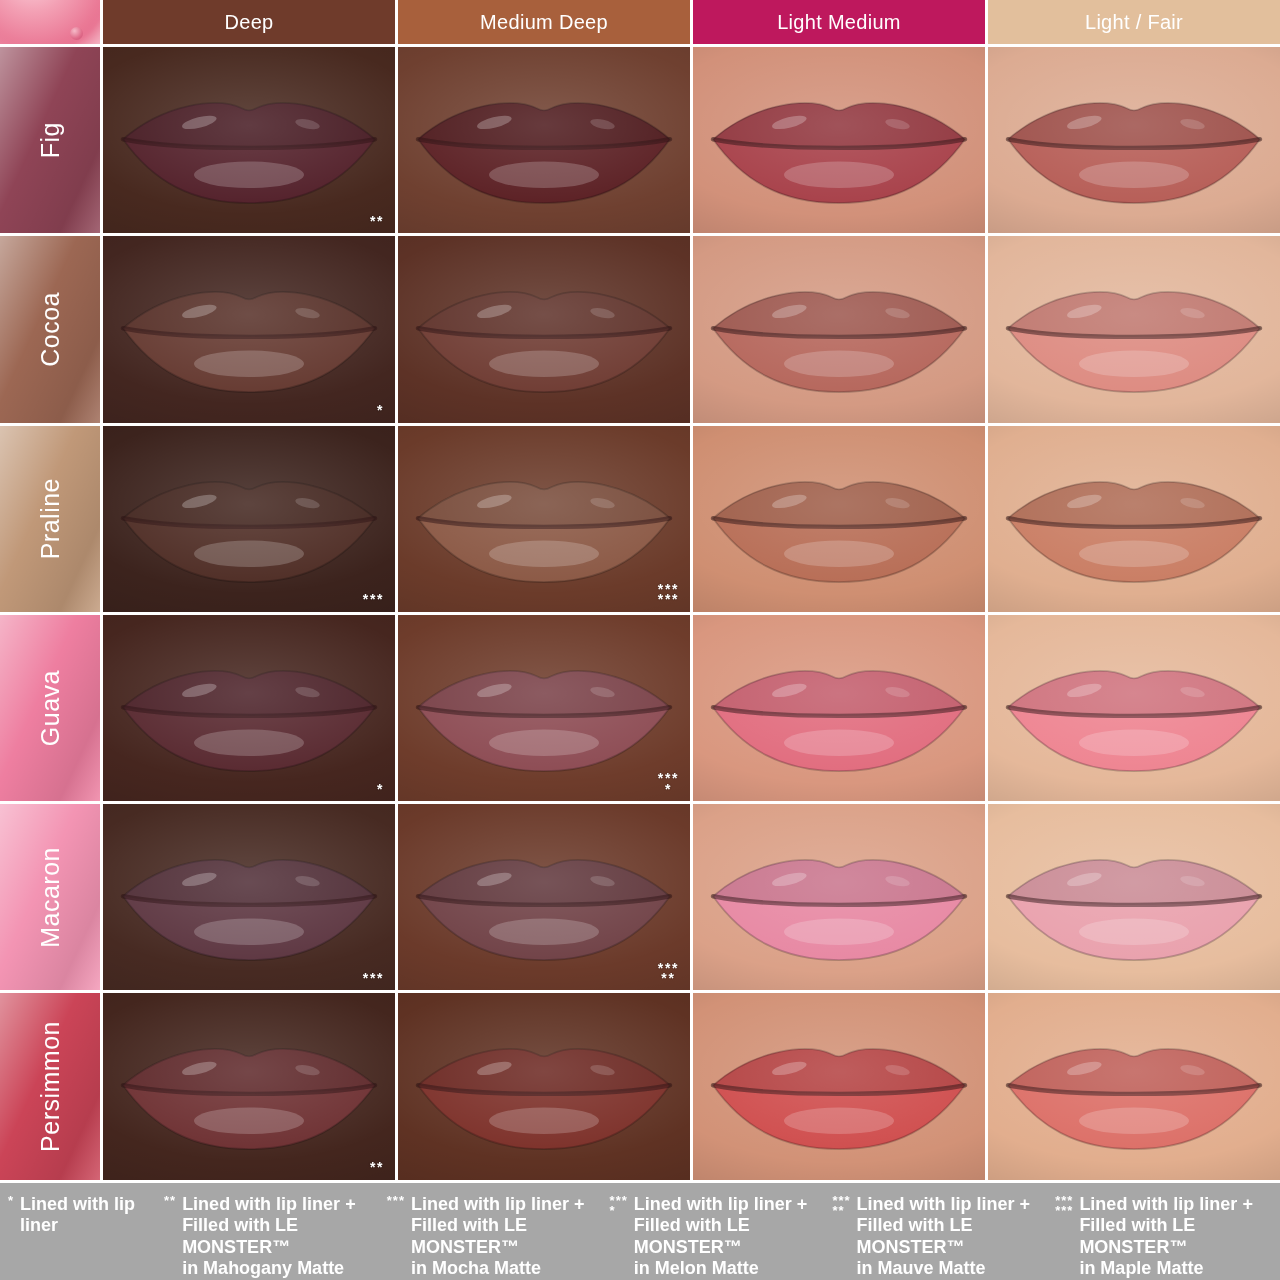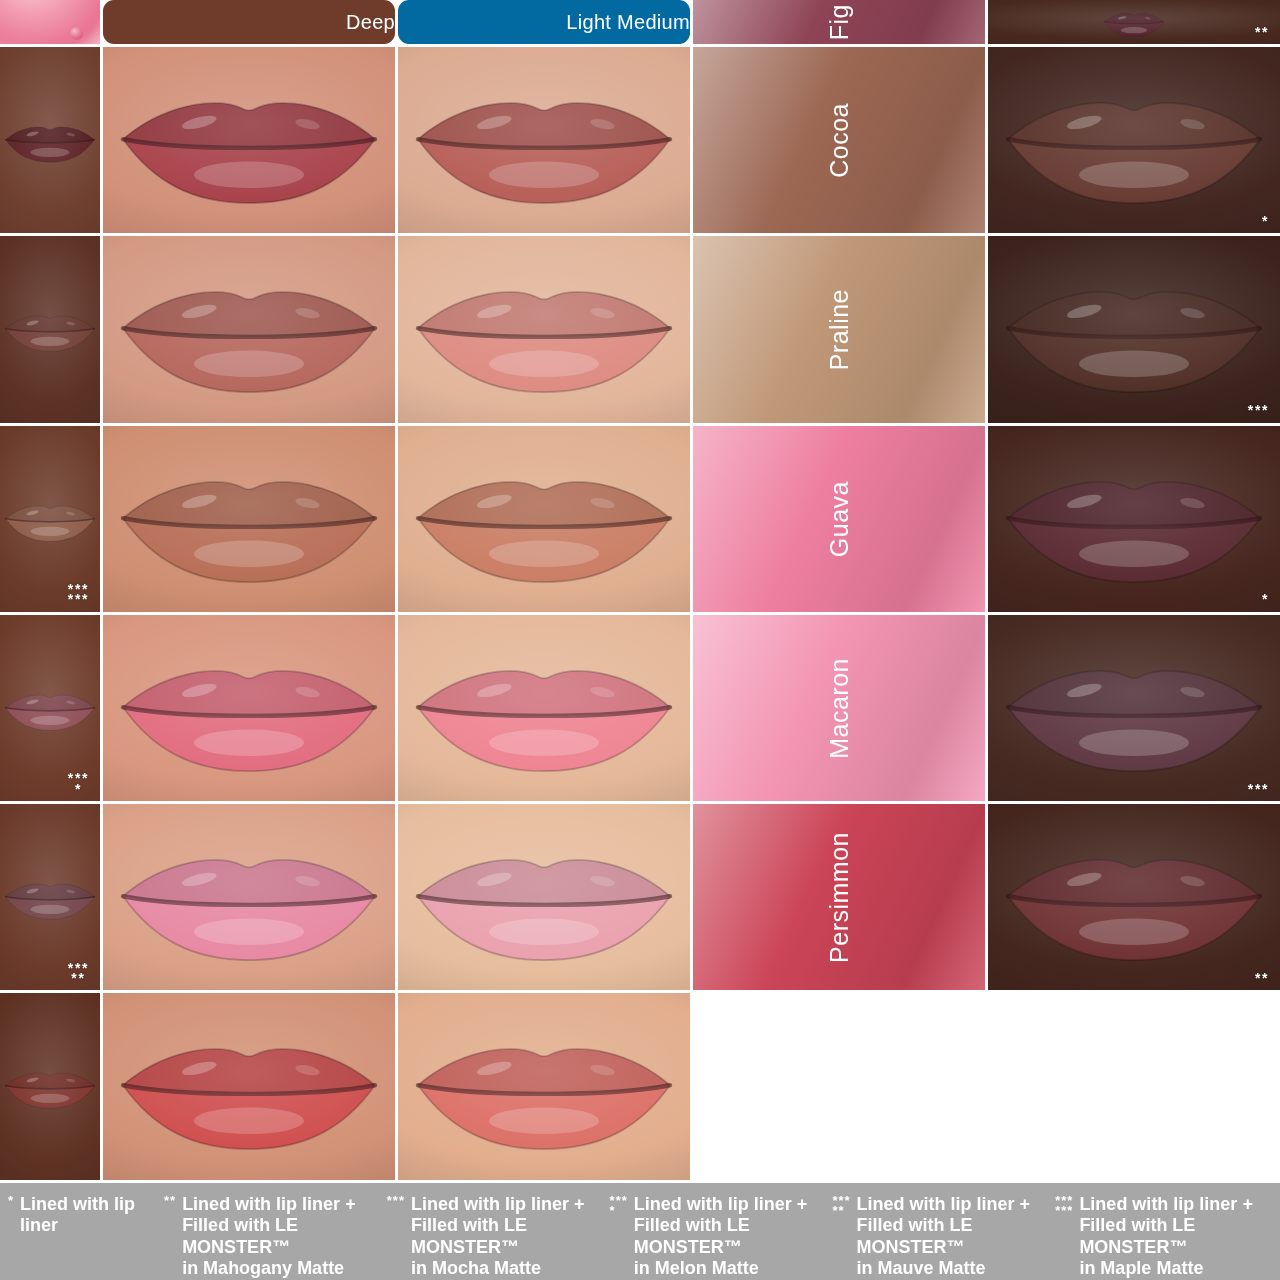--- a/index.html
+++ b/index.html
@@ -22,22 +22,22 @@
     top:-80px; left:-28px;
     background:radial-gradient(circle at 40% 36%, #fbd3dc 0%, #f3a0b4 28%, #e86f8e 60%, #f4aabb 82%, #e87e97 100%);
     box-shadow: inset -8px -12px 16px rgba(255,255,255,.35), inset 4px 8px 10px rgba(255,255,255,.25);
   }
   .dot {
     position:absolute; width:13px; height:13px; border-radius:50%;
     right:17px; top:27px;
     background:radial-gradient(circle at 35% 30%, #f6bac8 0%, #e06c8a 60%, #c94f72 100%);
   }
   .hdr {
-    display:flex; align-items:center; justify-content:flex-end;
-    color:#fff; font-size:20px; font-weight:500; letter-spacing:.3px;border-radius:11px;
+    display:flex; align-items:center; justify-content:center;
+    color:#fff; font-size:20px; font-weight:500; letter-spacing:.3px;
   }
   .labelcell { position:relative; display:flex; align-items:center; justify-content:center; overflow:hidden; }
   .labelcell .sheen {
     position:absolute; inset:0;
     background:linear-gradient(115deg, rgba(255,255,255,.42) 0%, rgba(255,255,255,0) 42%, rgba(0,0,0,.10) 78%, rgba(255,255,255,.18) 100%);
   }
   .labelcell .lab {
     position:relative; writing-mode:vertical-rl; transform:rotate(180deg);
     color:#fff; font-size:25px; letter-spacing:.5px;
   }
@@ -70,22 +70,28 @@
 <div class="stage">
   <div class="grid">
     <div class="corner" style="background: rgb(166, 167, 169);">
       <div class="bubble"></div>
       <div class="dot"></div>
     </div>
 
   <div class="hdr" style="background: rgb(111, 59, 43);">
         <span>Deep</span>
       </div>
-      <div class="hdr" style="background: #0369a1;">
+      <div class="hdr" style="background: rgb(168, 96, 60);">
+        <span>Medium Deep</span>
+      </div>
+      <div class="hdr" style="background: #be185d;">
         <span>Light Medium</span>
+      </div>
+      <div class="hdr" style="background: rgb(226, 191, 156);">
+        <span>Light / Fair</span>
       </div>
       <div class="labelcell" style="background: rgb(143, 68, 86);">
         <div class="sheen"></div>
         <span class="lab">Fig</span>
       </div>
       <div class="cell" style="background: rgb(72, 41, 31);">
         <svg viewBox="0 0 320 210" preserveAspectRatio="xMidYMid meet">
           <path d="M18 104 C64 64 124 56 152 69 C157 72 163 72 168 69 C196 56 256 64 302 104 C268 152 224 176 160 176 C96 176 52 152 18 104 Z" fill="#521f29" stroke="rgba(0,0,0,0.22)" stroke-width="2"></path>
           <path d="M18 104 C64 64 124 56 152 69 C157 72 163 72 168 69 C196 56 256 64 302 104 C235 117 85 117 18 104 Z" fill="rgba(0,0,0,0.13)"></path>
           <path d="M18 104 C85 117 235 117 302 104" fill="none" stroke="rgba(35,8,10,0.5)" stroke-width="5" stroke-linecap="round"></path>

